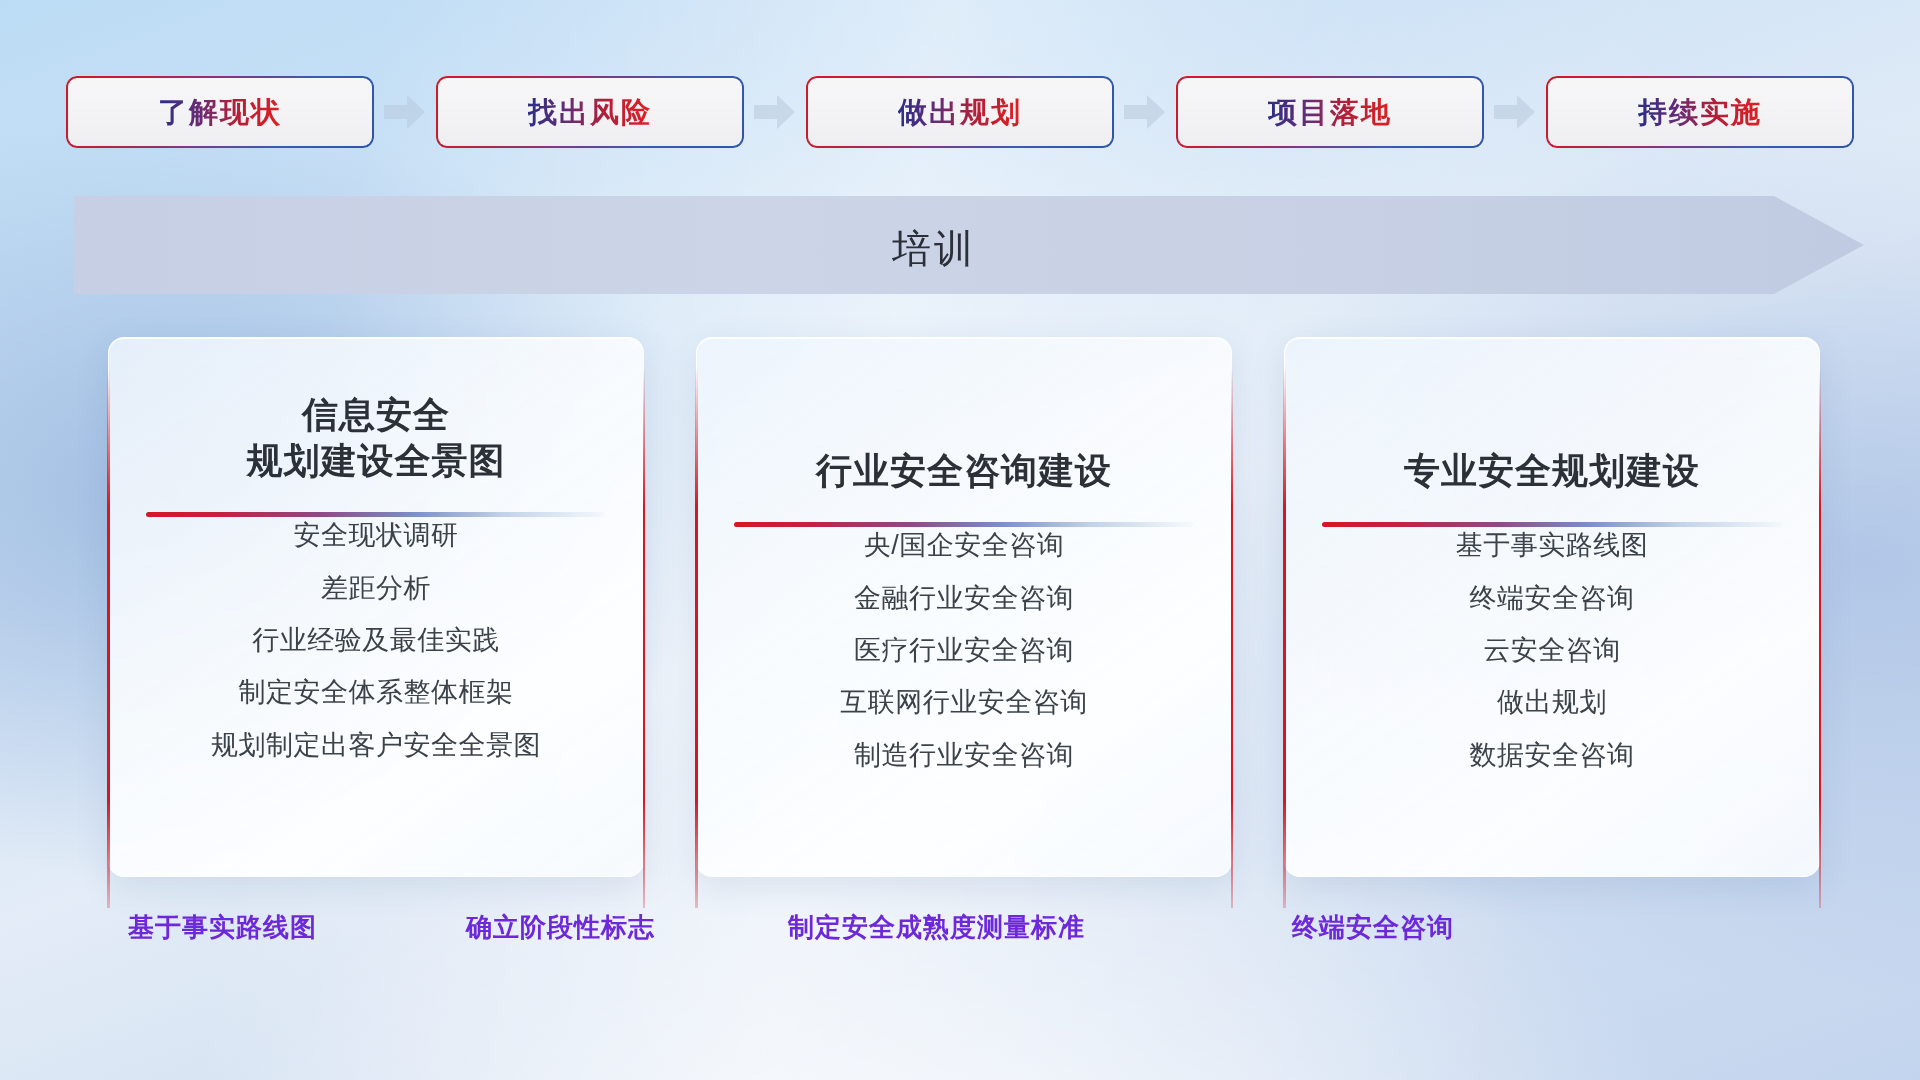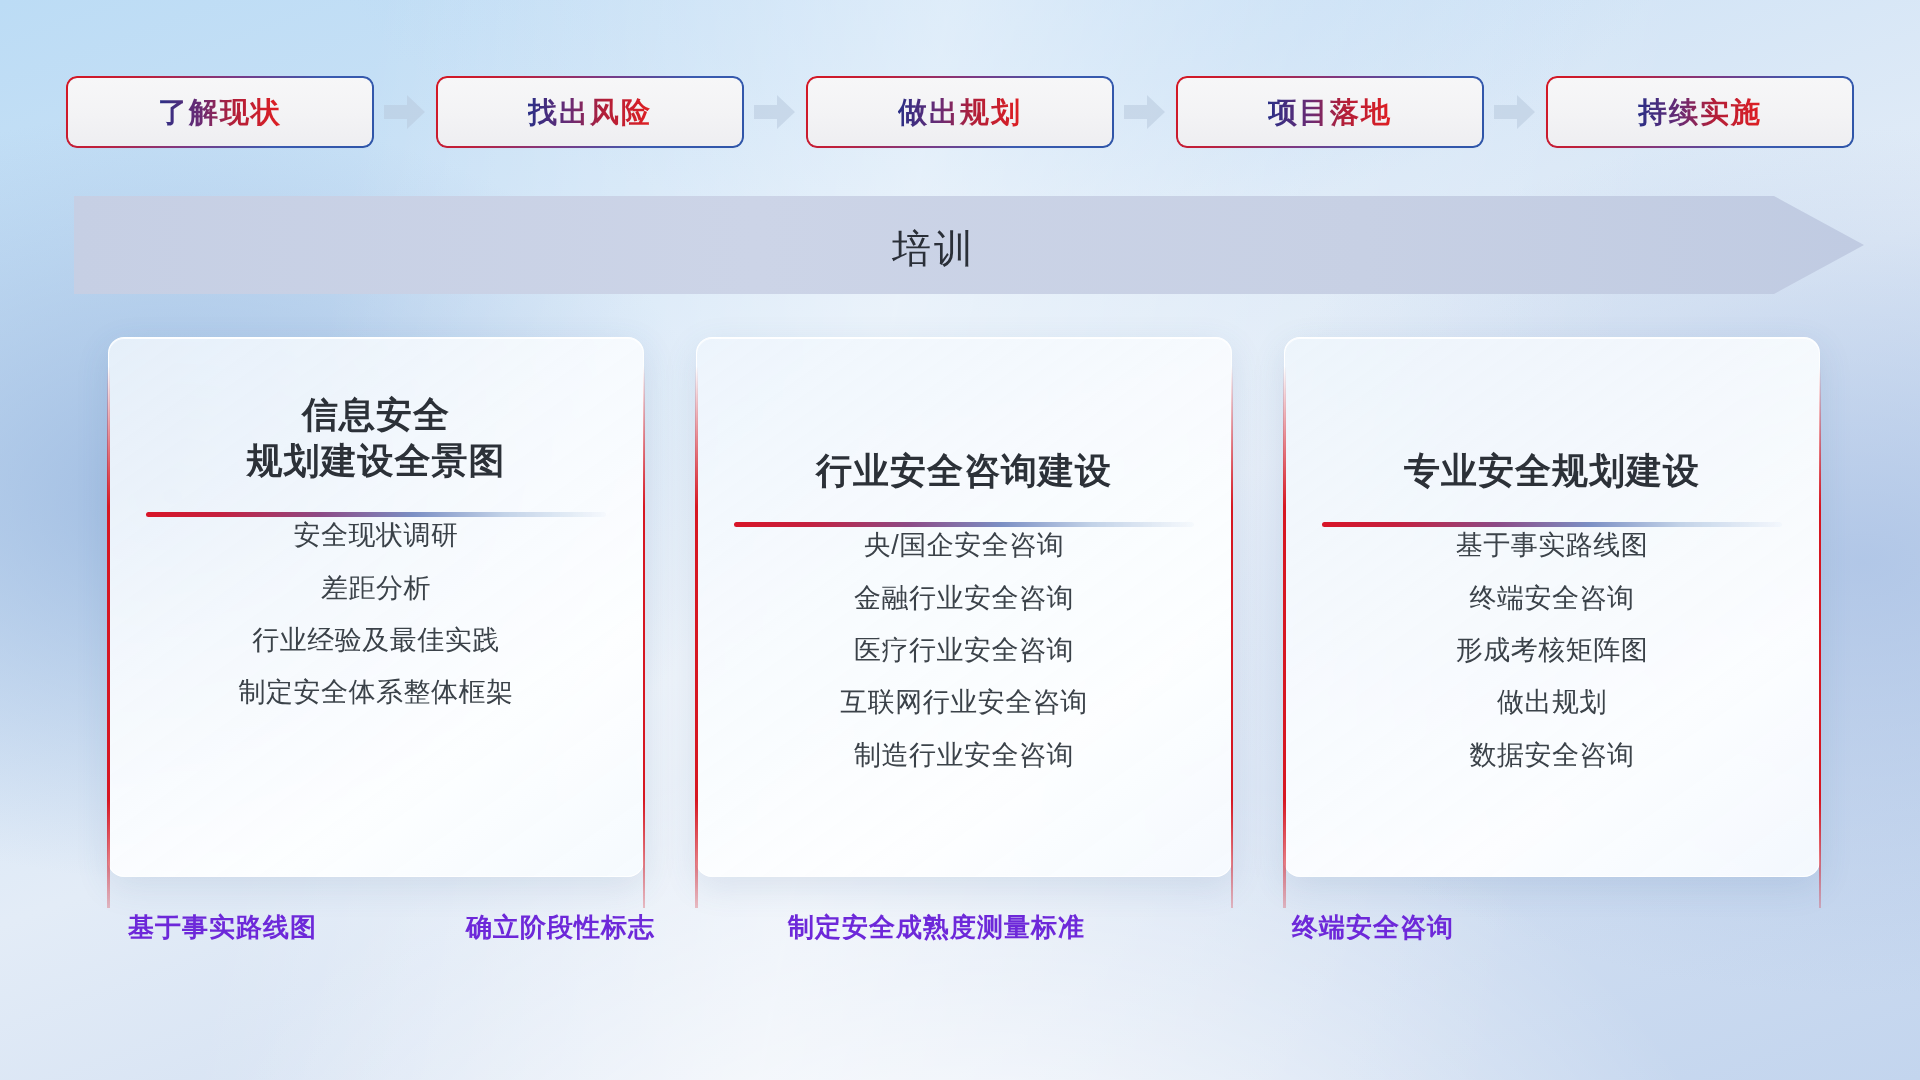--- a/index.html
+++ b/index.html
@@ -274,20 +274,21 @@
     <span class="card-accent-left"></span>
     <span class="card-accent-right"></span>
     <div class="card-title">信息安全
 规划建设全景图</div>
     <div class="card-divider"></div>
     <div class="card-list">
       <div class="card-list-item">安全现状调研</div>
       <div class="card-list-item">差距分析</div>
       <div class="card-list-item">行业经验及最佳实践</div>
       <div class="card-list-item">制定安全体系整体框架</div>
+      <div class="card-list-item">规划制定出客户安全全景图</div>
     </div>
   </div>
 
   <div class="card">
     <span class="card-accent-left"></span>
     <span class="card-accent-right"></span>
     <div class="card-title single">行业安全咨询建设</div>
     <div class="card-divider"></div>
     <div class="card-list">
       <div class="card-list-item">央/国企安全咨询</div>
@@ -299,21 +300,21 @@
   </div>
 
   <div class="card">
     <span class="card-accent-left"></span>
     <span class="card-accent-right"></span>
     <div class="card-title single">专业安全规划建设</div>
     <div class="card-divider"></div>
     <div class="card-list">
       <div class="card-list-item">基于事实路线图</div>
       <div class="card-list-item">终端安全咨询</div>
-      <div class="card-list-item">形成考核矩阵图</div>
+      <div class="card-list-item">云安全咨询</div>
       <div class="card-list-item">做出规划</div>
       <div class="card-list-item">数据安全咨询</div>
     </div>
   </div>
 
 </div>
 
 <div id="footer">
   <div class="footer-label" style="left:20px">基于事实路线图</div>
   <div class="footer-label" style="left:358px">确立阶段性标志</div>

